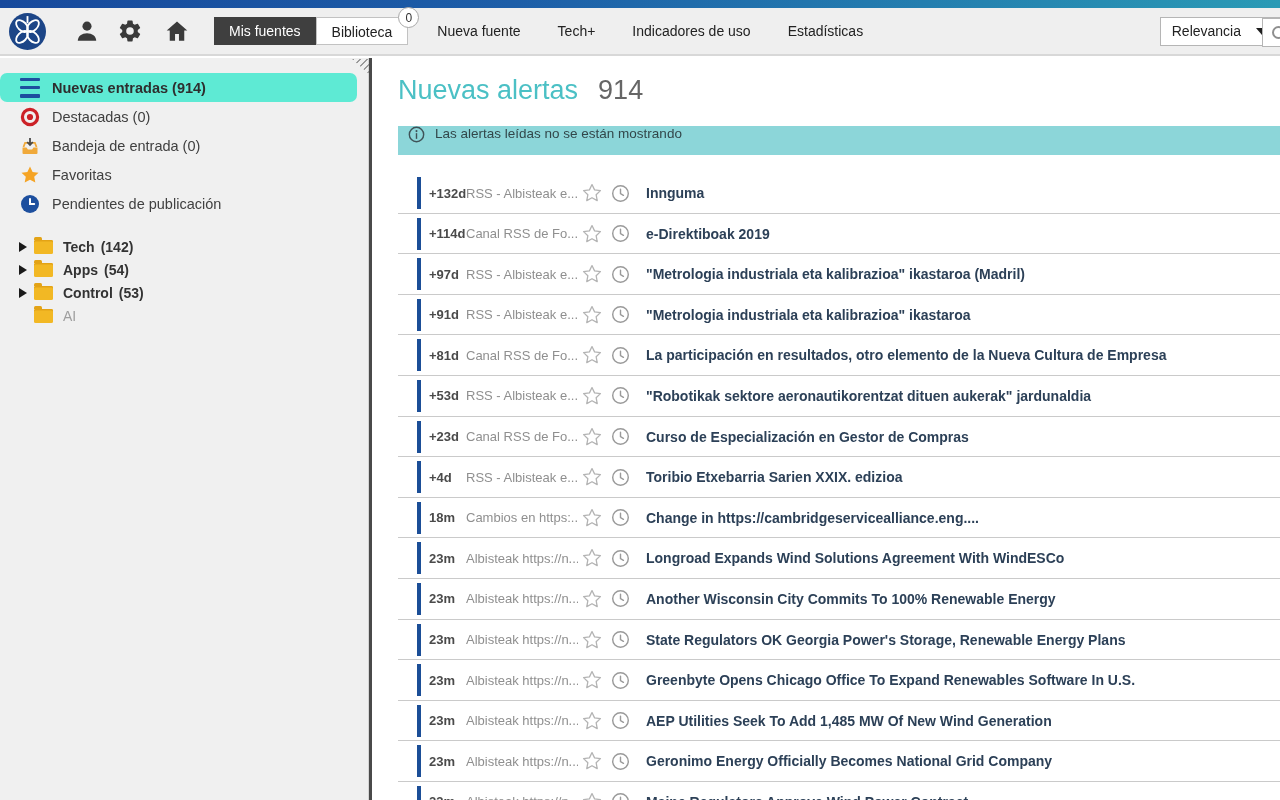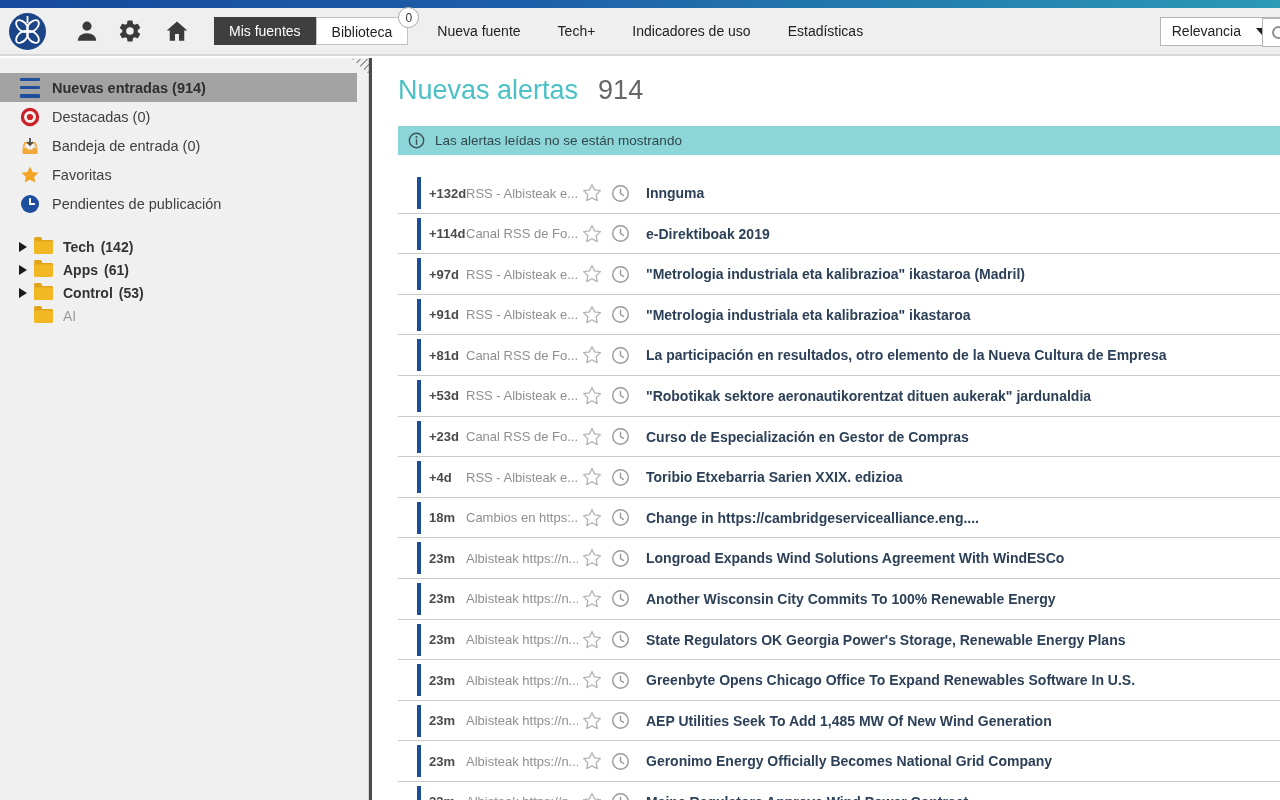--- a/index.html
+++ b/index.html
@@ -41,21 +41,21 @@
              background:#f0f0f0; border-right:1px solid #d5d5d5; }
   .splitter { position:absolute; left:369px; top:58px; bottom:0; width:3px; background:#4a4a4a; }
   .grip { position:absolute; left:352px; top:59px; width:18px; height:16px;
           background:repeating-linear-gradient(135deg,#9a9a9a 0 1.5px,transparent 1.5px 5px);
           clip-path:polygon(0 0,100% 0,100% 100%); }
 
   .side-items { padding-top:15px; }
   .side-item { height:29px; display:flex; align-items:center; margin-right:11px; cursor:pointer; }
   .side-item .s-icon { width:20px; height:20px; margin-left:20px; flex:0 0 auto; }
   .side-item .s-label { margin-left:12px; font-size:14.5px; color:#404040; white-space:nowrap; }
-  .side-item.selected { background:#a3a3a3; }
+  .side-item.selected { background:#5eead4;border-radius:7px; }
   .side-item.selected .s-label { font-weight:bold; color:#2e2e2e; }
 
   .list-bars { display:flex; flex-direction:column; justify-content:space-between; height:15px; padding-top:0; }
   .list-bars i { display:block; height:3.2px; background:#1d4f9e; border-radius:1px; }
 
   .folders { margin-top:17px;padding-left:11px; }
   .folder-row { height:23px; display:flex; align-items:center; cursor:pointer; }
   .arrow { width:0; height:0; border-left:8px solid #1a1a1a; border-top:5.5px solid transparent;
            border-bottom:5.5px solid transparent; margin-left:8px; flex:0 0 auto; }
   .folder-icon { width:19px; height:14px; background:#f2b824; border-radius:1.5px; position:relative;
@@ -66,21 +66,21 @@
   .folder-count { margin-left:6px; font-size:14px; font-weight:bold; color:#333; }
   .folder-row.muted .folder-label { color:#9e9e9e; font-weight:normal; }
 
   
   .main { position:absolute; left:372px; top:58px; right:0; bottom:0; background:#fff; overflow:hidden; }
   .main-inner { padding-left:26px; }
   .page-head { margin-top:17px; display:flex; align-items:baseline; gap:20px; }
   .page-title { font-size:27px; color:#4bc0c5; }
   .page-count { font-size:27px; color:#666; }
 
-  .banner { margin-top:20px; height:29px; background:#8cd6d9; display:flex; align-items:center;
+  .banner { margin-top:20px; height:29px; background:#8cd6d9; display:flex; align-items:flex-start;
             padding-left:10px; gap:10px; }
   .banner-text { font-size:13.5px; color:#32474a; }
   .info-icon { width:17px; height:17px; flex:0 0 auto; }
 
   .alerts { margin-top:18px; }
   .alert-row { height:40.6px; position:relative; padding-top:4px; }
   .alert-row::after { content:""; position:absolute; left:0; right:0; bottom:0; height:1px; background:#cacaca; }
   .row-inner { height:32px; display:flex; align-items:center; border-left:4px solid #1b4e97;margin-left:19px; }
   .a-time { width:37px; margin-left:8px; font-size:13px; font-weight:bold; color:#4a4a4a; flex:0 0 auto; }
   .a-source { width:112px; font-size:13px; color:#8f8f8f; white-space:nowrap; overflow:hidden; flex:0 0 auto; }
@@ -193,21 +193,21 @@
     <span class="arrow"></span>
     <span class="folder-icon"></span>
     <span class="folder-label">Tech</span>
     <span class="folder-count">(142)</span>
   </div>
 
   <div class="folder-row">
     <span class="arrow"></span>
     <span class="folder-icon"></span>
     <span class="folder-label">Apps</span>
-    <span class="folder-count">(61)</span>
+    <span class="folder-count">(54)</span>
   </div>
 
   <div class="folder-row">
     <span class="arrow"></span>
     <span class="folder-icon"></span>
     <span class="folder-label">Control</span>
     <span class="folder-count">(53)</span>
   </div>
 
   <div class="folder-row muted">

